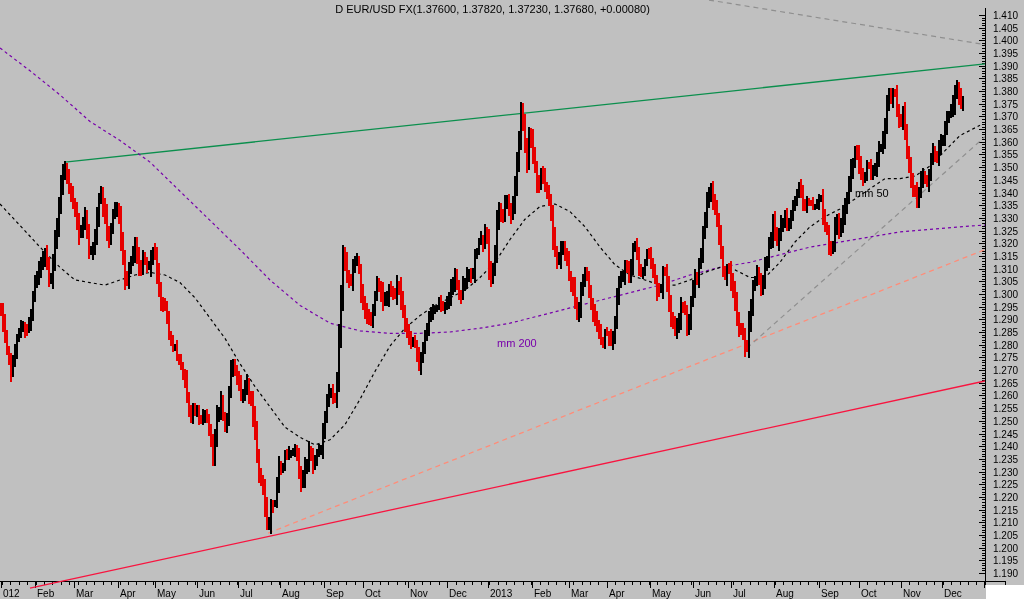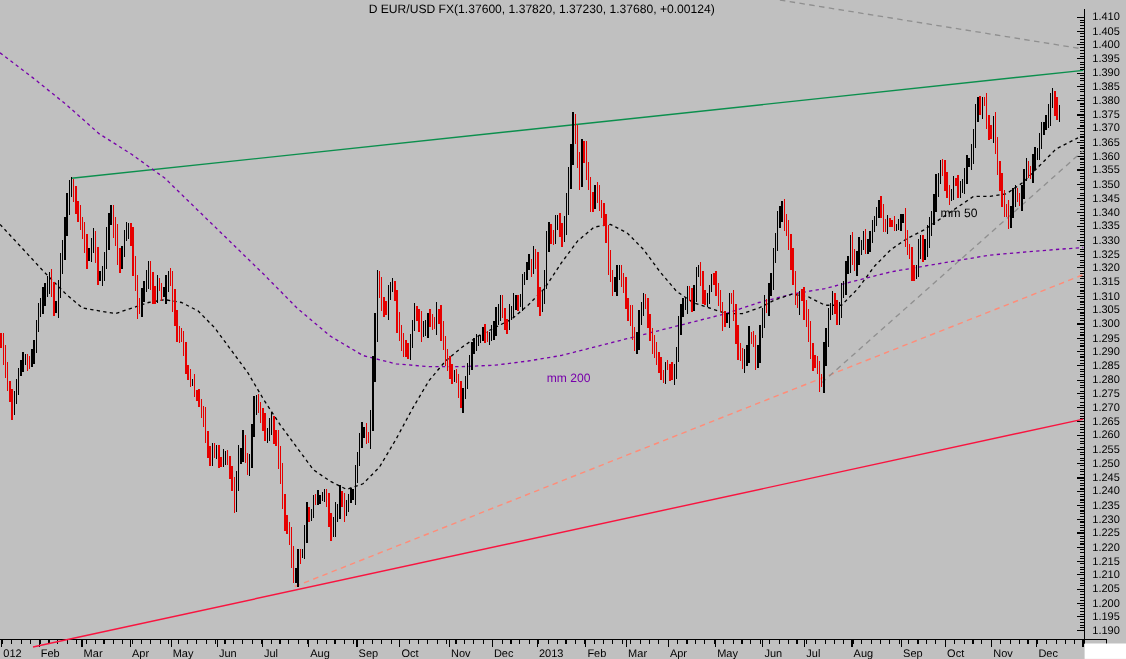--- a/index.html
+++ b/index.html
@@ -7,21 +7,21 @@
          font-family:"Liberation Sans",sans-serif;}
   .chart-title{position:absolute;top:3px;left:0;width:985px;text-align:center;
                font-size:11px;color:#000;letter-spacing:0px;white-space:pre;}
   svg{position:absolute;top:0;left:0;}
   text{font-family:"Liberation Sans",sans-serif;}
 </style>
 </head>
 <body>
 
 <div class="stage">
-  <div class="chart-title">D EUR/USD FX(1.37600, 1.37820, 1.37230, 1.37680, +0.00124)</div>
+  <div class="chart-title">D EUR/USD FX(1.37600, 1.37820, 1.37230, 1.37680, +0.00080)</div>
   <svg id="chart-svg" width="1024" height="599" viewBox="0 0 1024 599">
       <g shape-rendering="crispEdges" stroke="#000000">
         <line x1="985.5" y1="8" x2="985.5" y2="581" stroke-width="1"></line>
         <line x1="0" y1="581.5" x2="1006" y2="581.5" stroke-width="1"></line>
         <line x1="979" y1="15.5" x2="985" y2="15.5" stroke-width="1"></line>
         <line x1="982" y1="18.5" x2="985" y2="18.5" stroke-width="1"></line>
         <line x1="982" y1="20.5" x2="985" y2="20.5" stroke-width="1"></line>
         <line x1="982" y1="23.5" x2="985" y2="23.5" stroke-width="1"></line>
         <line x1="982" y1="25.5" x2="985" y2="25.5" stroke-width="1"></line>
         <line x1="979" y1="28.5" x2="985" y2="28.5" stroke-width="1"></line>

